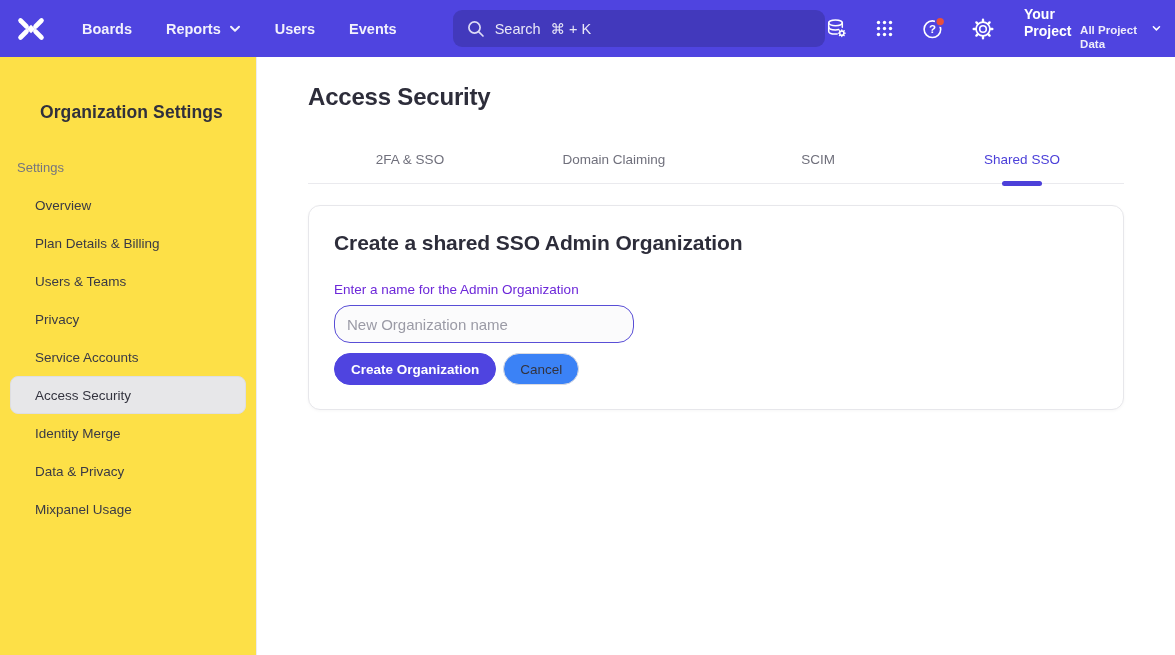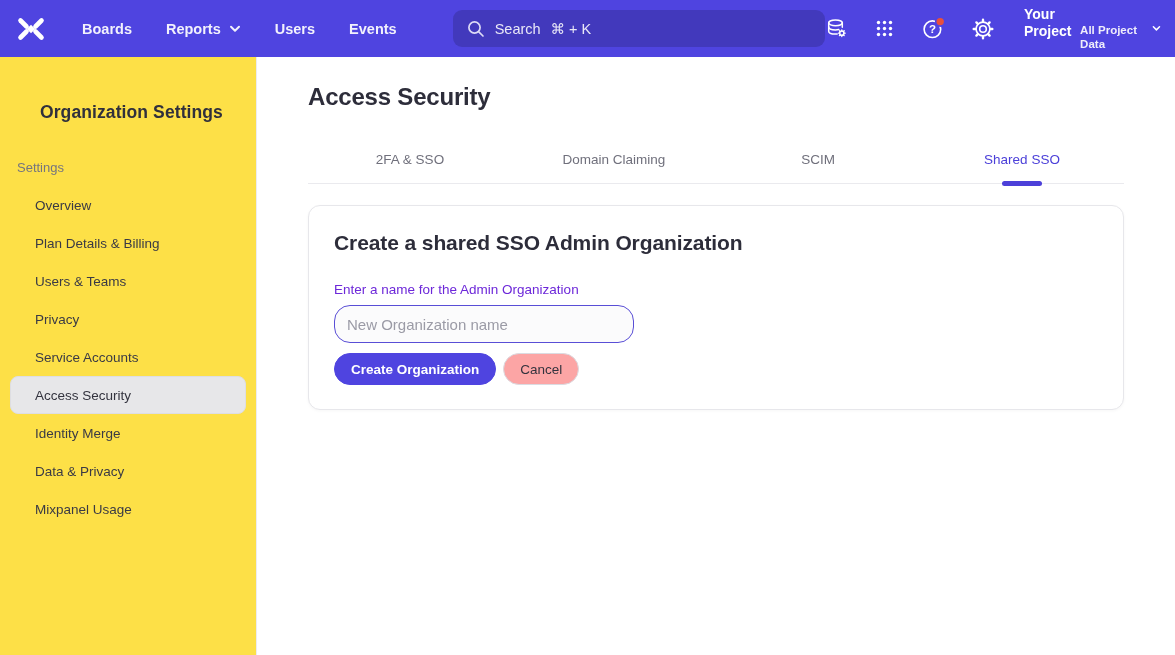--- a/index.html
+++ b/index.html
@@ -84,21 +84,21 @@
     background: #FBFBFC; padding: 0 12px; font-size: 15px; color: #32323E;
     font-family: "Liberation Sans", sans-serif; outline: none;
   }
   .org-input::placeholder { color: #9B9BA6; }
   .actions { margin-top: 10px; display: flex; gap: 7px; }
   .btn {
     height: 32px; border-radius: 16px; padding: 0 16px; font-size: 13.5px;
     font-family: "Liberation Sans", sans-serif; cursor: pointer; display: inline-flex; align-items: center;
   }
   .btn-primary { background: #4F44E0; border: 1px solid #4F44E0; color: #fff; font-weight: 700; }
-  .btn-secondary { background: #fca5a5; border: 1px solid #DBDBE1; color: #33333E; }
+  .btn-secondary { background: #3b82f6; border: 1px solid #DBDBE1; color: #33333E; }
 </style>
 </head>
 <body>
 
 <div class="app">
 
   <header class="topnav">
     <div class="brand">
       <svg width="30" height="26" viewBox="0 0 30 26">
         <g stroke="#ffffff" stroke-width="4.6" stroke-linecap="round" fill="none">

